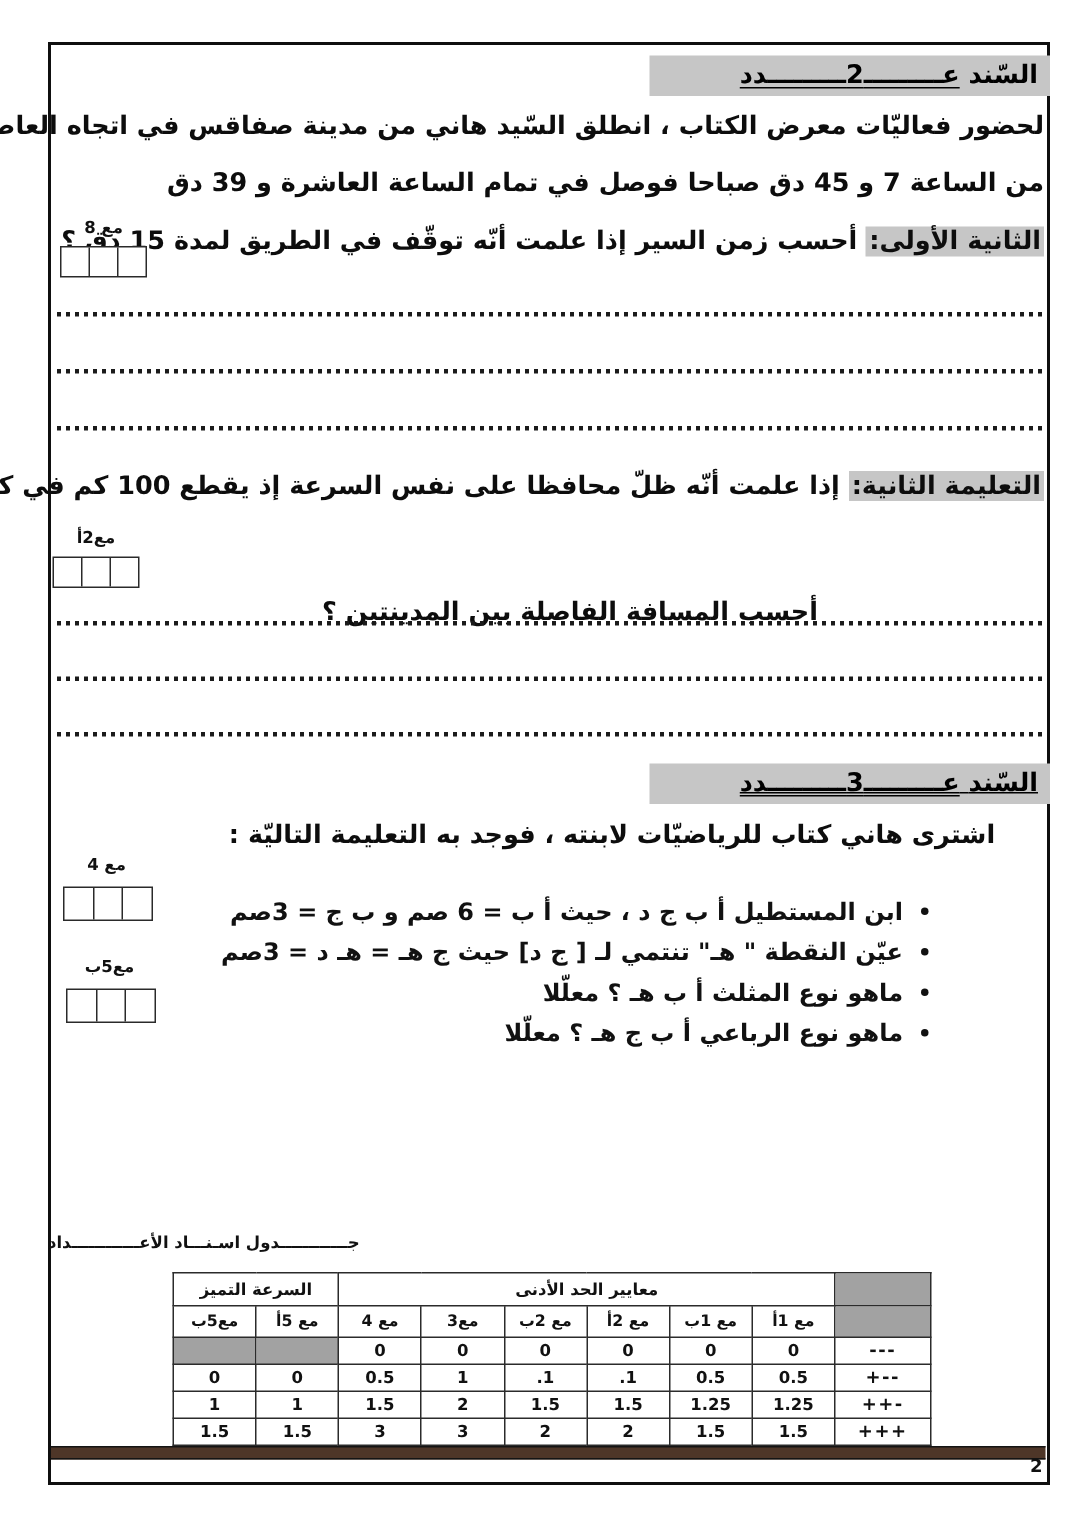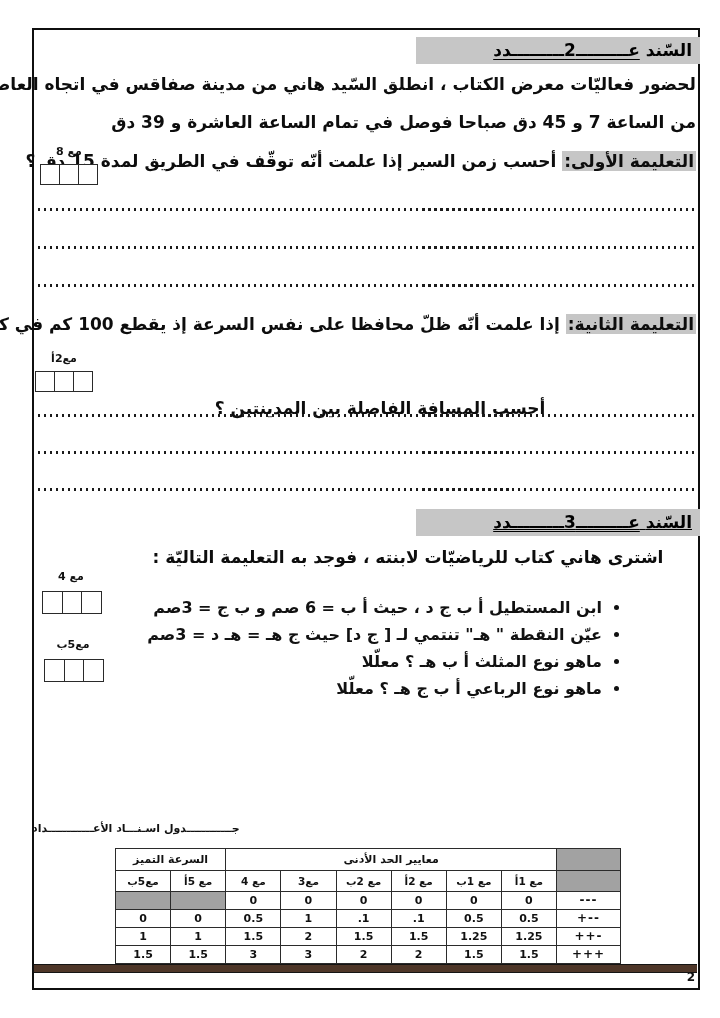--- a/index.html
+++ b/index.html
@@ -9,21 +9,21 @@
   }
   .abs{position:absolute;}
   .frame{
     left:32px;top:28px;width:664px;height:958px;
     border:2.5px solid #0f0f0f;background:transparent;
   }
   
   .sec-head{
     direction:rtl;background:#c6c6c6;color:#000;font-weight:bold;
     font-size:17px;line-height:27px;height:27px;min-width:253px;
-    padding:0 8px 0 23px;white-space:nowrap;text-align:right;
+    padding:0 8px 0 6px;white-space:nowrap;text-align:right;
   }
   .sec-head .elong{text-decoration:underline;text-underline-offset:3px;}
   
   .artext{direction:rtl;text-align:right;font-size:17px;font-weight:600;
     color:#0d0d0d;white-space:nowrap;}
   .hl{background:#c6c6c6;padding:0 2px;}
   
   .dots{
     height:3px;left:38px;right:24px;
     background-image:repeating-linear-gradient(to right,#1b1b1b 0 2.5px,transparent 2.5px 6px);
@@ -61,21 +61,21 @@
 
 <div class="abs sec-head" style="top:37px;right:20px;">
   <span>السّند</span>
   <span class="elong">عـــــــــ2ـــــــــدد</span>
 </div>
 
 <div class="abs artext" style="top:74px;right:24px;left:34px;">لحضور فعاليّات معرض الكتاب ، انطلق السّيد هاني من مدينة صفاقس في اتجاه العاصمة بداية</div>
 <div class="abs artext" style="top:112px;right:24px;left:34px;">من الساعة 7 و 45 دق صباحا  فوصل في تمام الساعة العاشرة و 39 دق</div>
 
 <div class="abs artext" style="top:151px;right:24px;left:104px;">
-  <span class="hl">التعليمة الأولى:</span><span> أحسب زمن السير إذا علمت أنّه توقّف في الطريق لمدة 15 دق ؟</span>
+  <span class="hl">الثانية الأولى:</span><span> أحسب زمن السير إذا علمت أنّه توقّف في الطريق لمدة 15 دق ؟</span>
 </div>
 
 <div class="abs marker" style="left:40px;top:145px;width:58px;">
   <div class="mlabel">مع 8</div>
   <div class="mbox">
       <i></i>
       <i></i>
       <i></i>
     </div>
 </div>

